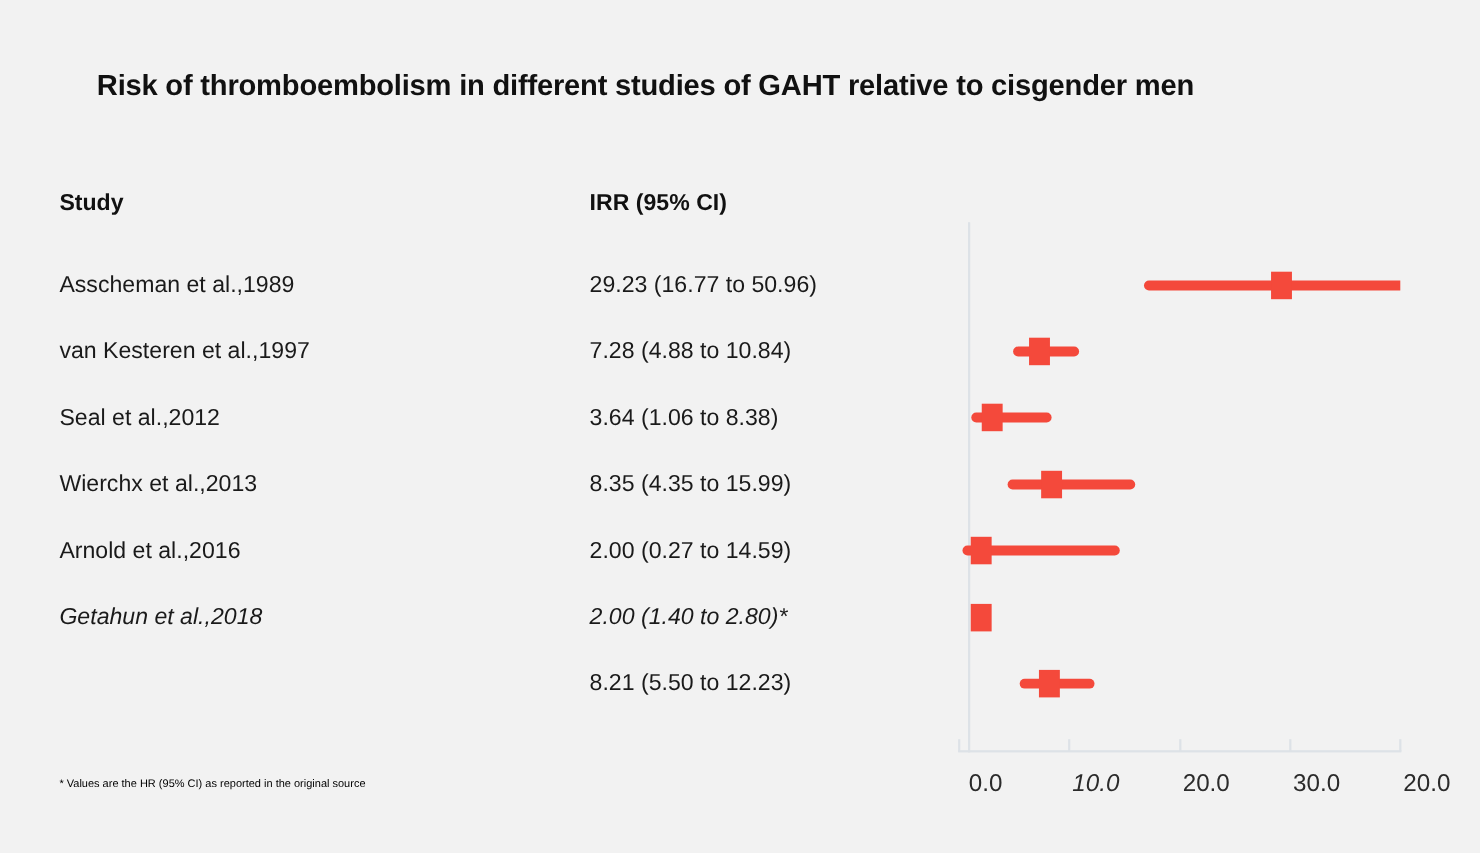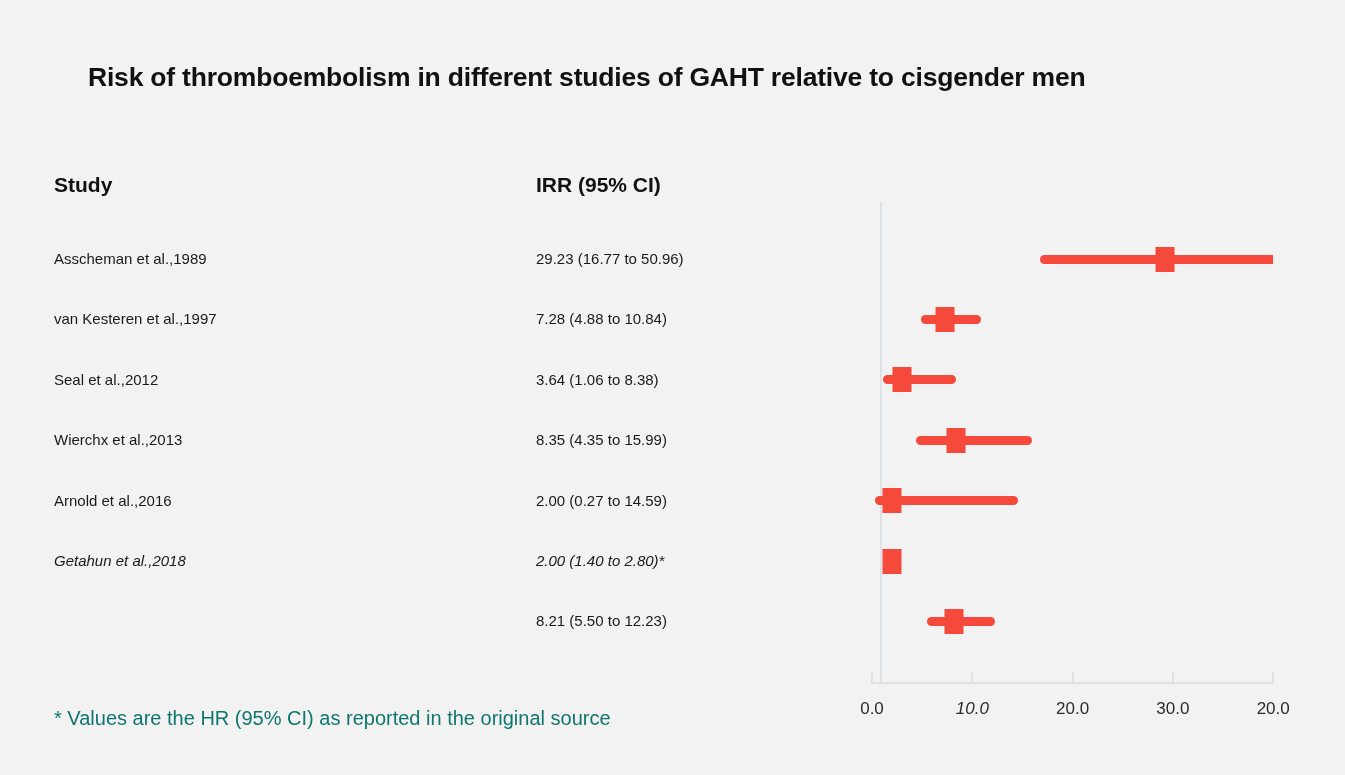--- a/index.html
+++ b/index.html
@@ -57,21 +57,21 @@
   .row {
     position: absolute;
     left: 0;
     width: 1345px;
     height: 34px;
   }
 
   .cell {
     position: absolute;
     top: 0;
-    font-size: 15px;
+    font-size: 21px;
     line-height: 34px;
     color: #1a1a1a;
     white-space: nowrap;
     text-align: right;
   }
   .cell.study  { left: 54px; }
   .cell.effect { left: 536px; }
 
   
   #plot {
@@ -103,24 +103,25 @@
     position: absolute;
     top: 672px;
     width: 2px;
     height: 11px;
     background: #dde2e7;
   }
 
   .tick-label {
     position: absolute;
     top: 699px;
-    font-size: 17px;
+    font-size: 22px;
     color: #2b2b2b;
     transform: translateX(-50%);
     white-space: nowrap;
+    margin-left: 24px;
   }
 
   
   .ci-line {
     position: absolute;
     height: 9px;
     border-radius: 4.5px;
     background: #f4493b;
   }
   .point-marker {
@@ -129,22 +130,22 @@
     height: 25px;
     background: #f4493b;
     transform: translateX(-50%);
   }
 
   
   .footnote {
     position: absolute;
     left: 54px;
     top: 707px;
-    font-size: 20px;
-    color: #0f766e;
+    font-size: 10px;
+    color: #000000;
     white-space: nowrap;
   }
 </style>
 </head>
 <body>
 
 <div id="figure">
 
   <div class="chart-title">Risk of thromboembolism in different studies of GAHT relative to cisgender men</div>
 

